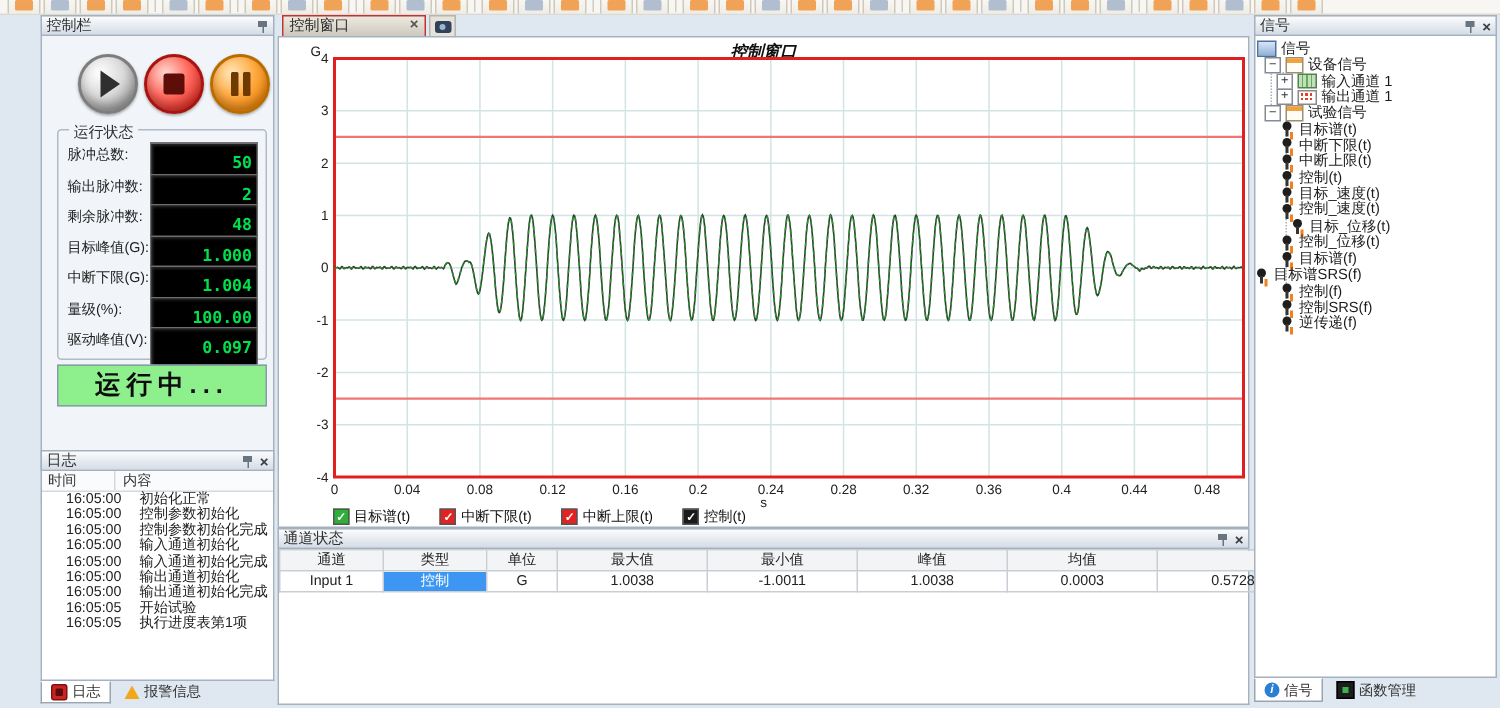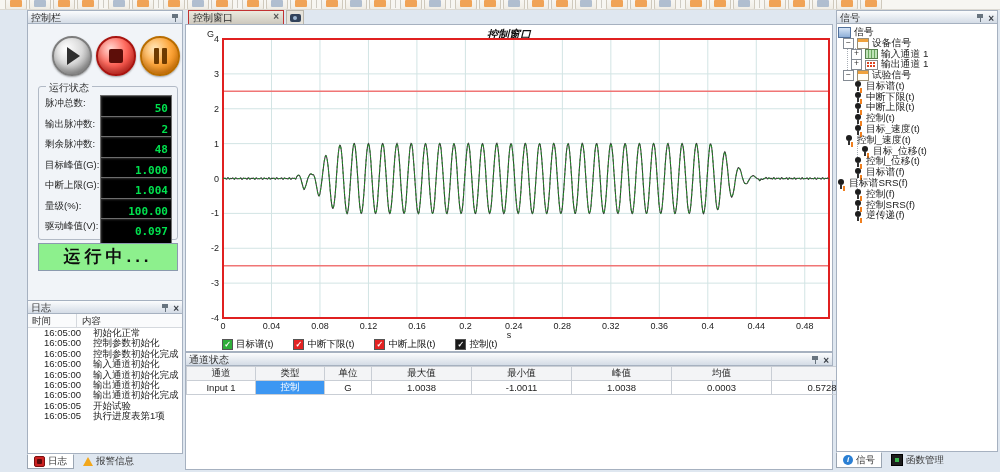--- a/index.html
+++ b/index.html
@@ -185,21 +185,21 @@
       </div>
       <div class="frow" style="top: 49px;">
         <span class="fl">剩余脉冲数:</span>
         <div class="lcd">48</div>
       </div>
       <div class="frow" style="top: 69.5px;">
         <span class="fl">目标峰值(G):</span>
         <div class="lcd">1.000</div>
       </div>
       <div class="frow" style="top: 90px;">
-        <span class="fl">中断上限(G):</span>
+        <span class="fl">中断下限(G):</span>
         <div class="lcd">1.004</div>
       </div>
       <div class="frow" style="top: 110.5px;">
         <span class="fl">量级(%):</span>
         <div class="lcd">100.00</div>
       </div>
       <div class="frow" style="top: 131px;">
         <span class="fl">驱动峰值(V):</span>
         <div class="lcd">0.097</div>
       </div>
@@ -434,21 +434,21 @@
         <span>中断上限(t)</span>
       </div>
       <div class="trow" style="padding-left: 17px;">
         <span class="ti ti-signal"></span>
         <span>控制(t)</span>
       </div>
       <div class="trow" style="padding-left: 17px;">
         <span class="ti ti-signal"></span>
         <span>目标_速度(t)</span>
       </div>
-      <div class="trow" style="padding-left: 8px;">
+      <div class="trow" style="padding-left: 17px; align-items: flex-end;">
         <span class="ti ti-signal"></span>
         <span>控制_速度(t)</span>
       </div>
       <div class="trow" style="padding-left: 24px;">
         <span class="ti ti-signal"></span>
         <span>目标_位移(t)</span>
       </div>
       <div class="trow" style="padding-left: 17px;">
         <span class="ti ti-signal"></span>
         <span>控制_位移(t)</span>

